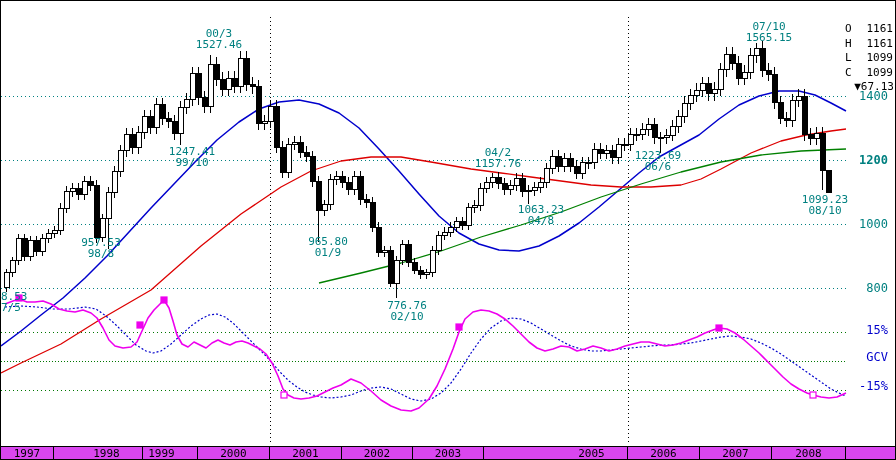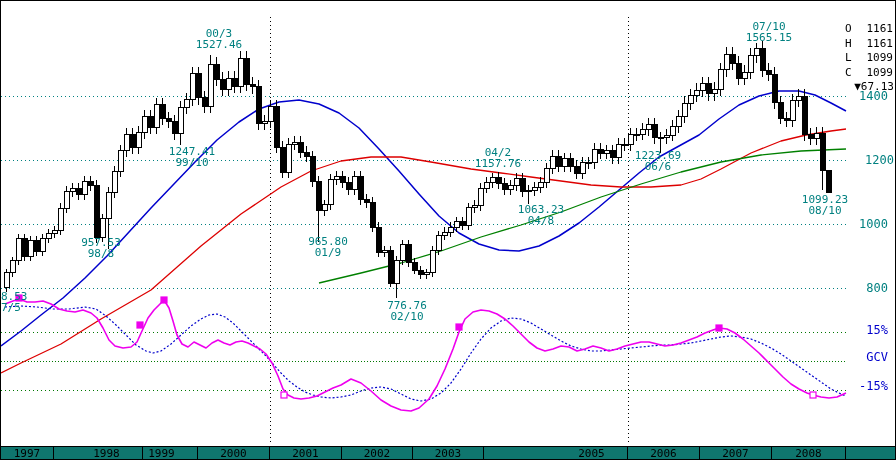--- a/index.html
+++ b/index.html
@@ -28,21 +28,21 @@
   .axis-label{position:absolute;width:44px;text-align:right;font-size:12px;white-space:nowrap;}
   .axis-label.price{color:#008080;}
   .axis-label.pct{color:#0000cc;}
   .annotation{
     position:absolute;font-size:11px;line-height:10.5px;color:#008080;
     text-align:center;white-space:nowrap;transform:translateX(-50%);
   }
   .annotation.left-edge{transform:none;text-align:left;}
   .year-band{
     position:absolute;left:0;top:445px;width:896px;height:14px;
-    border-top:1px solid #000;box-sizing:border-box;background:#0f766e;
+    border-top:1px solid #000;box-sizing:border-box;background:#d946ef;
   }
   .year-cell{
     position:absolute;top:0;height:13px;border-right:1px solid #000;box-sizing:border-box;
     font-size:11px;line-height:13px;text-align:center;color:#000;
   }
 </style>
 </head>
 <body>
 
 <div class="screen">
@@ -363,21 +363,21 @@
     </div>
     <div class="quote-row">
       <span>C</span>
       <span>1099</span>
     </div>
   </div>
   <div class="quote-change">▼67.13</div>
 
   <div id="axis-labels">
       <div class="axis-label price" style="right: 7px; top: 88px;">1400</div>
-      <div class="axis-label price" style="right: 1px; top: 152px;">1200</div>
+      <div class="axis-label price" style="right: 7px; top: 152px; font-weight: bold;">1200</div>
       <div class="axis-label price" style="right: 7px; top: 216px;">1000</div>
       <div class="axis-label price" style="right: 7px; top: 280px;">800</div>
       <div class="axis-label pct" style="right: 7px; top: 322px;">15%</div>
       <div class="axis-label pct" style="right: 7px; top: 349px;">GCV</div>
       <div class="axis-label pct" style="right: 7px; top: 378px;">-15%</div>
     </div>
   <div id="annotations">
       <div class="annotation" style="left: 218px; top: 28px;">
         <div>00/3</div>
         <div>1527.46</div>

